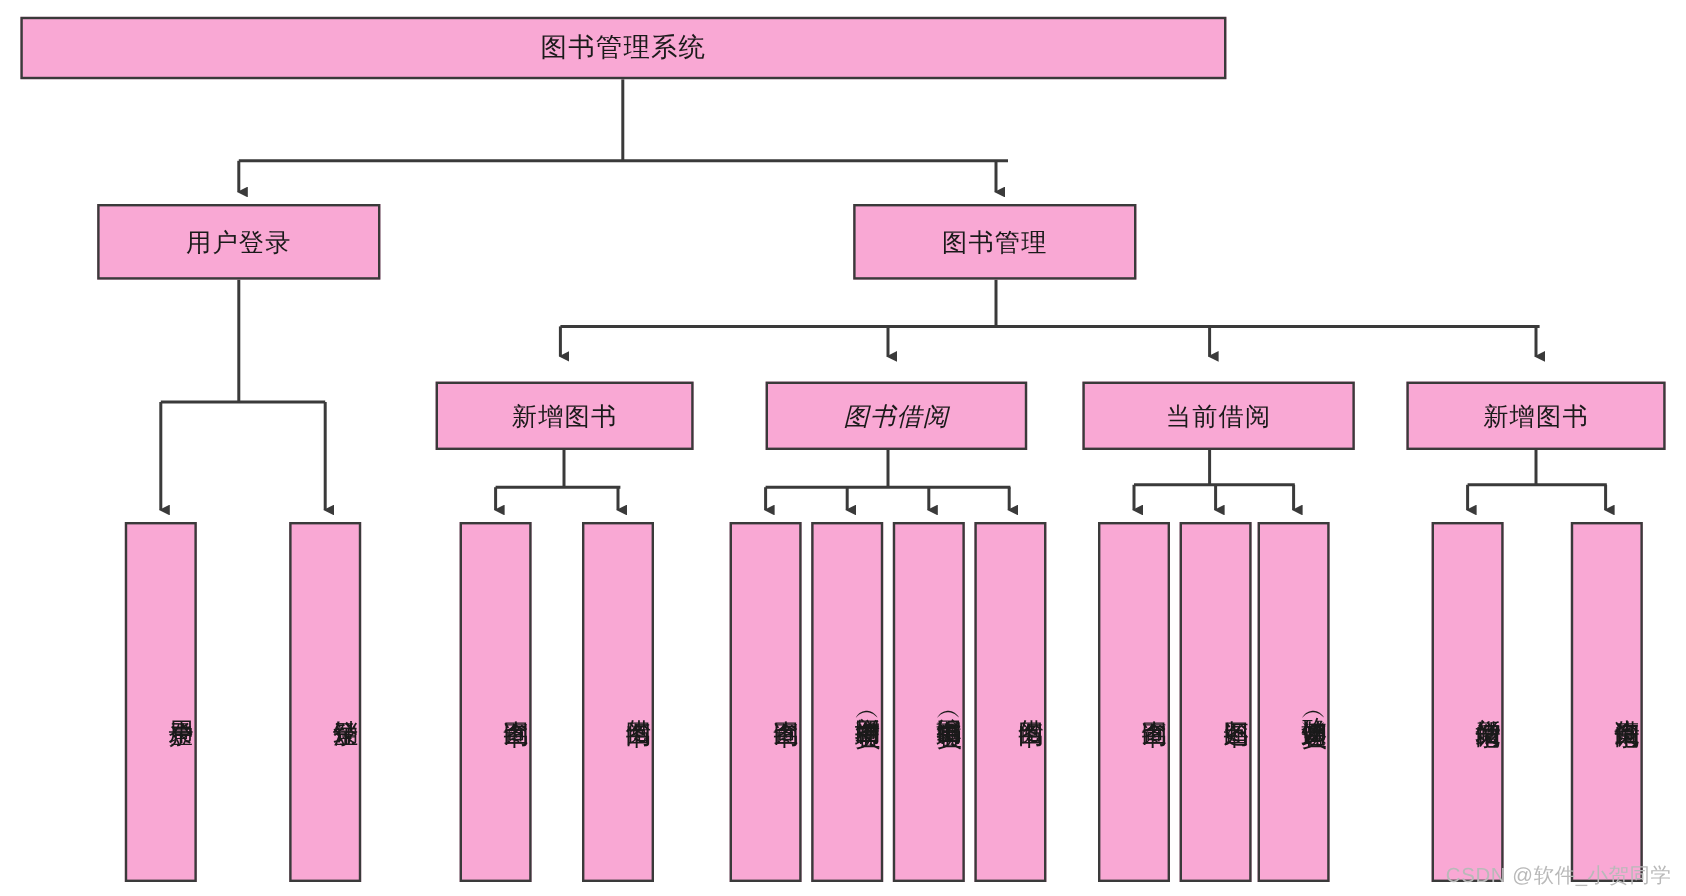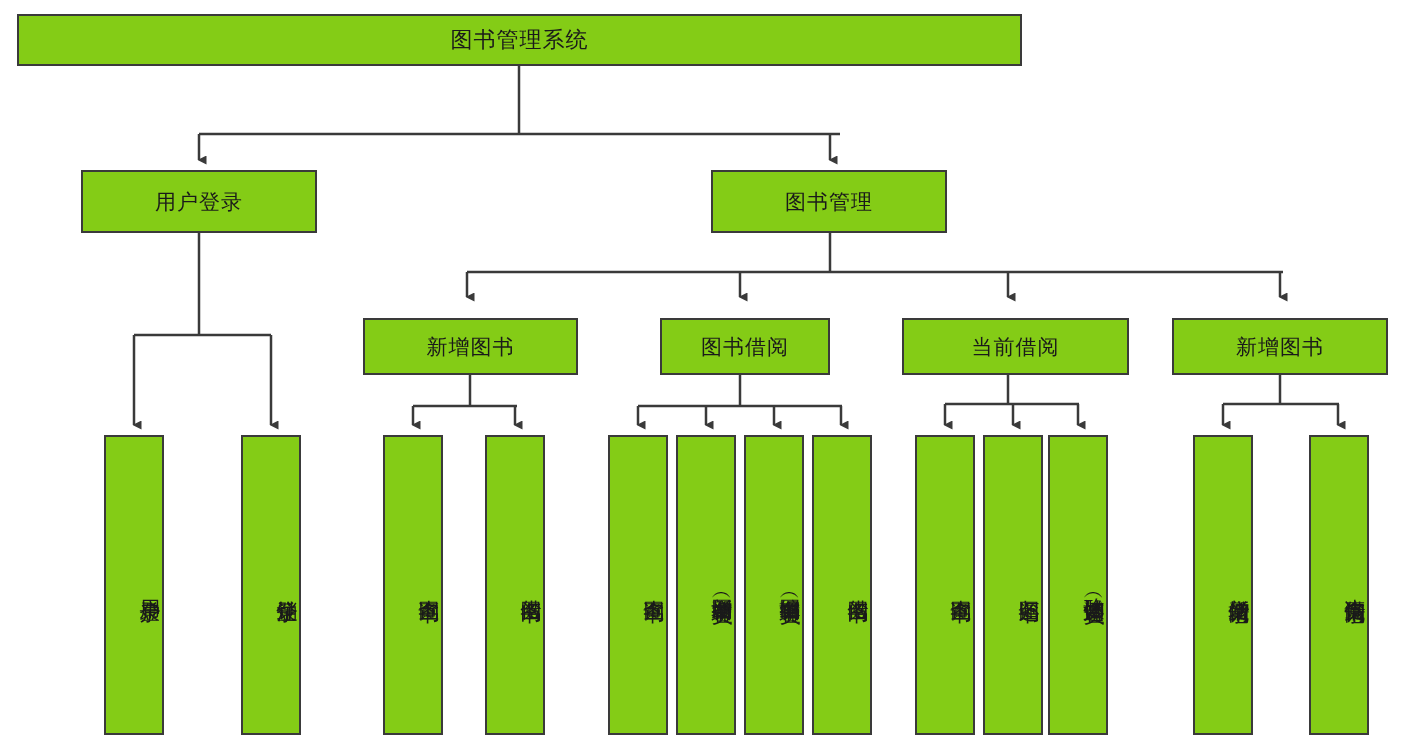--- a/index.html
+++ b/index.html
@@ -14,21 +14,21 @@
     position: relative;
     width: 1405px;
     height: 747px;
     background: #ffffff;
     overflow: hidden;
   }
   .node {
     position: absolute;
     box-sizing: border-box;
     border: 2.5px solid #3a3a3a;
-    background: #84cc16;
+    background: #f9a8d4;
     display: flex;
     align-items: center;
     justify-content: center;
     color: #1a1a1a;
   }
   .node.horizontal {
     font-size: 21px;
     letter-spacing: 1px;
   }
   .node.vertical {
@@ -124,21 +124,21 @@
   </svg>
 
   <div class="node horizontal" id="root-node" style="left:17px; top:14px; width:1005px; height:52px;">图书管理系统</div>
 
   <div class="node horizontal" style="left:81px; top:170px; width:236px; height:63px;">用户登录</div>
 
   <div class="node horizontal" style="left:711px; top:170px; width:236px; height:63px;">图书管理</div>
 
   <div class="node horizontal" style="left:363px; top:318px; width:215px; height:57px;">新增图书</div>
 
-  <div class="node horizontal" style="left:660px; top:318px; width:170px; height:57px;">图书借阅</div>
+  <div class="node horizontal" style="left:638px; top:318px; width:218px; height:57px;font-style:italic;">图书借阅</div>
 
   <div class="node horizontal" style="left:902px; top:318px; width:227px; height:57px;">当前借阅</div>
 
   <div class="node horizontal" style="left:1172px; top:318px; width:216px; height:57px;">新增图书</div>
 
   <div class="node vertical" style="left:104px; top:435px; width:60px; height:300px;">用户登录</div>
 
   <div class="node vertical" style="left:241px; top:435px; width:60px; height:300px;">注销登录</div>
 
   <div class="node vertical" style="left:383px; top:435px; width:60px; height:300px;">查询图书</div>
@@ -156,14 +156,15 @@
   <div class="node vertical" style="left:915px; top:435px; width:60px; height:300px;">查询图书</div>
 
   <div class="node vertical" style="left:983px; top:435px; width:60px; height:300px;">归还图书</div>
 
   <div class="node vertical top-align" style="left:1048px; top:435px; width:60px; height:300px;">确认归还（管理员）</div>
 
   <div class="node vertical" style="left:1193px; top:435px; width:60px; height:300px;">新增借阅记录</div>
 
   <div class="node vertical" style="left:1309px; top:435px; width:60px; height:300px;">查询借阅记录</div>
 
+  <div class="watermark">CSDN @软件_小贺同学</div>
 
 </div>
 
 </body></html>

